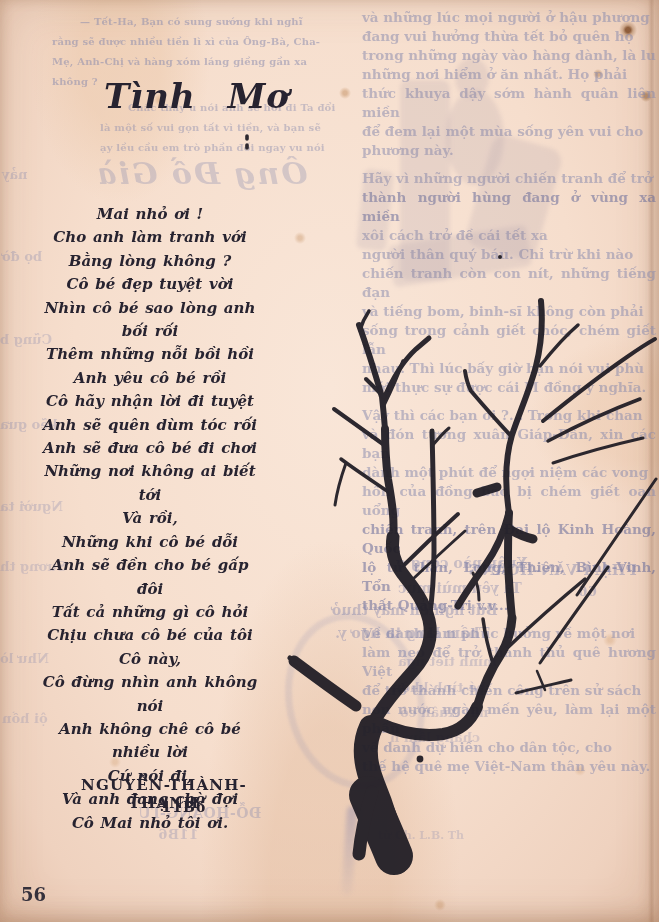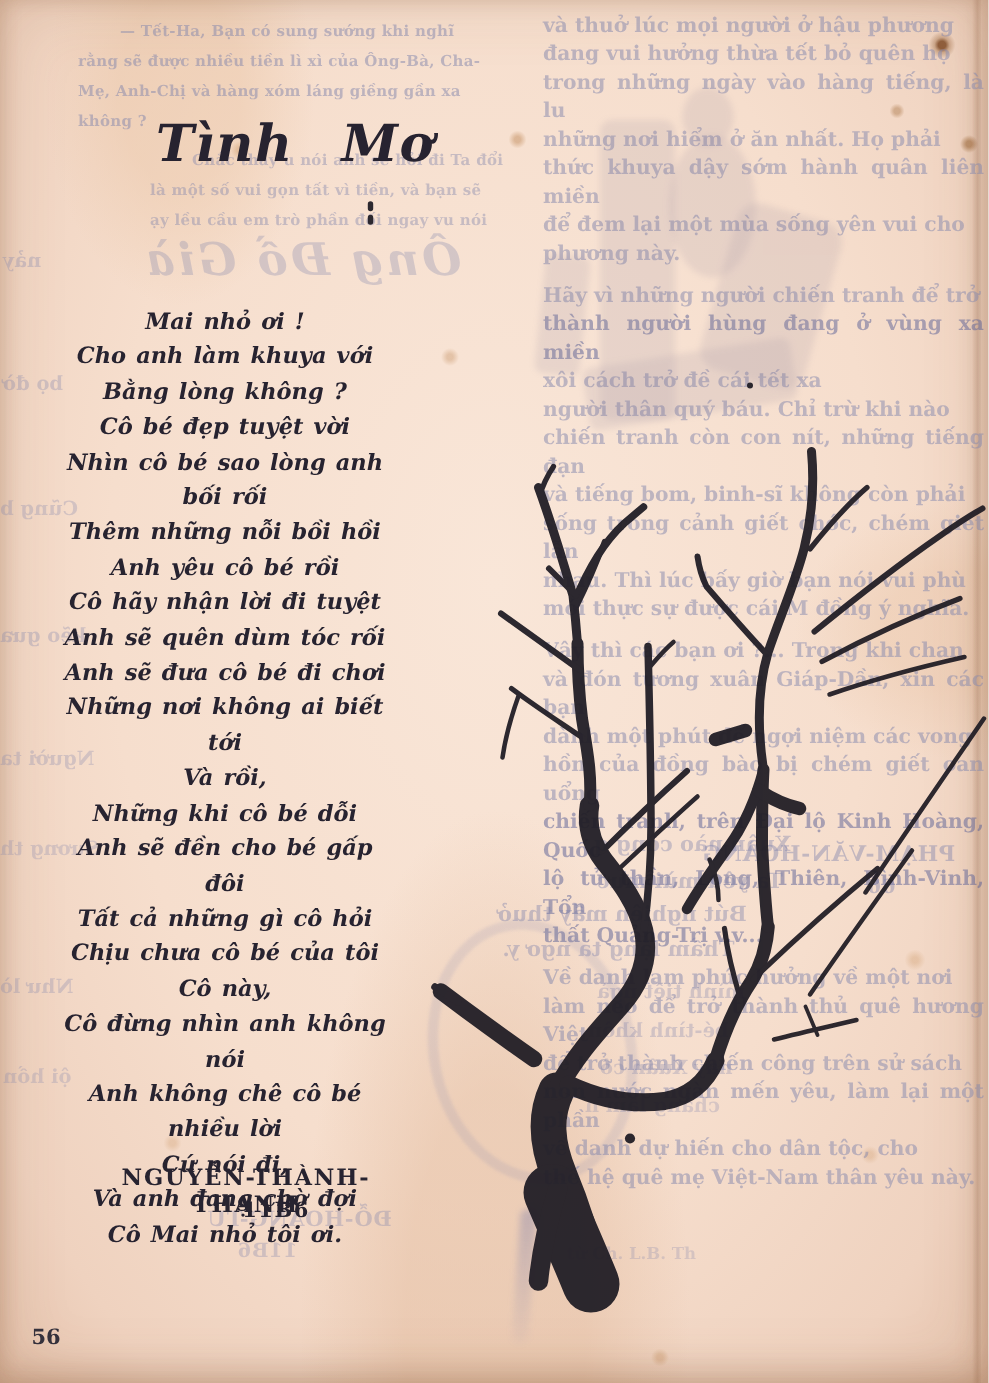--- a/index.html
+++ b/index.html
@@ -76,21 +76,21 @@
   #title{position:absolute;left:104px;top:76px;font-size:34px;font-style:italic;
          font-weight:600;letter-spacing:1px;white-space:nowrap;}
   #title .w2{margin-left:32px;}
   #poem{position:absolute;left:38px;top:203px;width:224px;
         font-size:15px;font-style:italic;font-weight:700;line-height:23.4px;
         word-spacing:1.5px;}
   #signature{position:absolute;left:52px;top:776px;width:224px;text-align:center;
         font-size:15px;font-weight:700;letter-spacing:1.2px;}
   #class-line{position:absolute;left:72px;top:799px;width:224px;text-align:center;
         font-size:14px;font-weight:700;letter-spacing:1px;}
-  #pagenum{position:absolute;left:21px;top:884px;font-size:14px;font-weight:700;
+  #pagenum{position:absolute;left:21px;top:884px;font-size:18px;font-weight:700;
         color:#35313c;}
 
   #tree{position:absolute;left:0;top:0;pointer-events:none;}
 </style>
 </head>
 <body>
 
 <div id="page">
 
   <div class="paper"></div>
@@ -105,23 +105,23 @@
 
   <div id="bleed-midleft" class="bleed bleed-par">
       <div class="li">Chắc thầy u nói anh sẽ hỏi đi Ta đổi</div>
       <div class="li">là một số vui gọn tất vì tiền, và bạn sẽ</div>
       <div class="li">ạy lều cầu em trò phần đối ngay vu nói</div>
     </div>
 
   <div id="mirror-title" class="bleed mir">Ông Đồ Già</div>
 
   <div id="bleed-right" class="bleed">
-      <div class="li">và thuở lúc mọi người ở hậu phương</div>
+      <div class="li">và những lúc mọi người ở hậu phương</div>
       <div class="li">đang vui hưởng thừa tết bỏ quên họ</div>
-      <div class="li">trong những ngày vào hàng tiếng, là lu</div>
+      <div class="li">trong những ngày vào hàng dành, là lu</div>
       <div class="li">những nơi hiểm ở ăn nhất. Họ phải</div>
       <div class="li">thức khuya dậy sớm hành quân liên miền</div>
       <div class="li">để đem lại một mùa sống yên vui cho</div>
       <div class="li">phương này.</div>
       <div class="li"></div>
       <div class="li">Hãy vì những người chiến tranh để trở</div>
       <div class="li dark">thành người hùng đang ở vùng xa miền</div>
       <div class="li">xôi cách trở đề cái tết xa</div>
       <div class="li">người thân quý báu. Chỉ trừ khi nào</div>
       <div class="li">chiến tranh còn con nít, những tiếng đạn</div>
@@ -181,21 +181,21 @@
 
   <div id="loop"></div>
   <div id="streak"></div>
 
   <div id="title" class="ink">
     <span class="w1">Tình</span><span class="w2">Mơ</span>
   </div>
 
   <div id="poem" class="ink">
       <div class="pl">Mai nhỏ ơi !</div>
-      <div class="pl">Cho anh làm khuya với</div>
+      <div class="pl">Cho anh làm tranh với</div>
       <div class="pl">Bằng lòng không ?</div>
       <div class="pl">Cô bé đẹp tuyệt vời</div>
       <div class="pl">Nhìn cô bé sao lòng anh bối rối</div>
       <div class="pl">Thêm những nỗi bồi hồi</div>
       <div class="pl">Anh yêu cô bé rồi</div>
       <div class="pl">Cô hãy nhận lời đi tuyệt</div>
       <div class="pl">Anh sẽ quên dùm tóc rối</div>
       <div class="pl">Anh sẽ đưa cô bé đi chơi</div>
       <div class="pl">Những nơi không ai biết tới</div>
       <div class="pl">Và rồi,</div>

